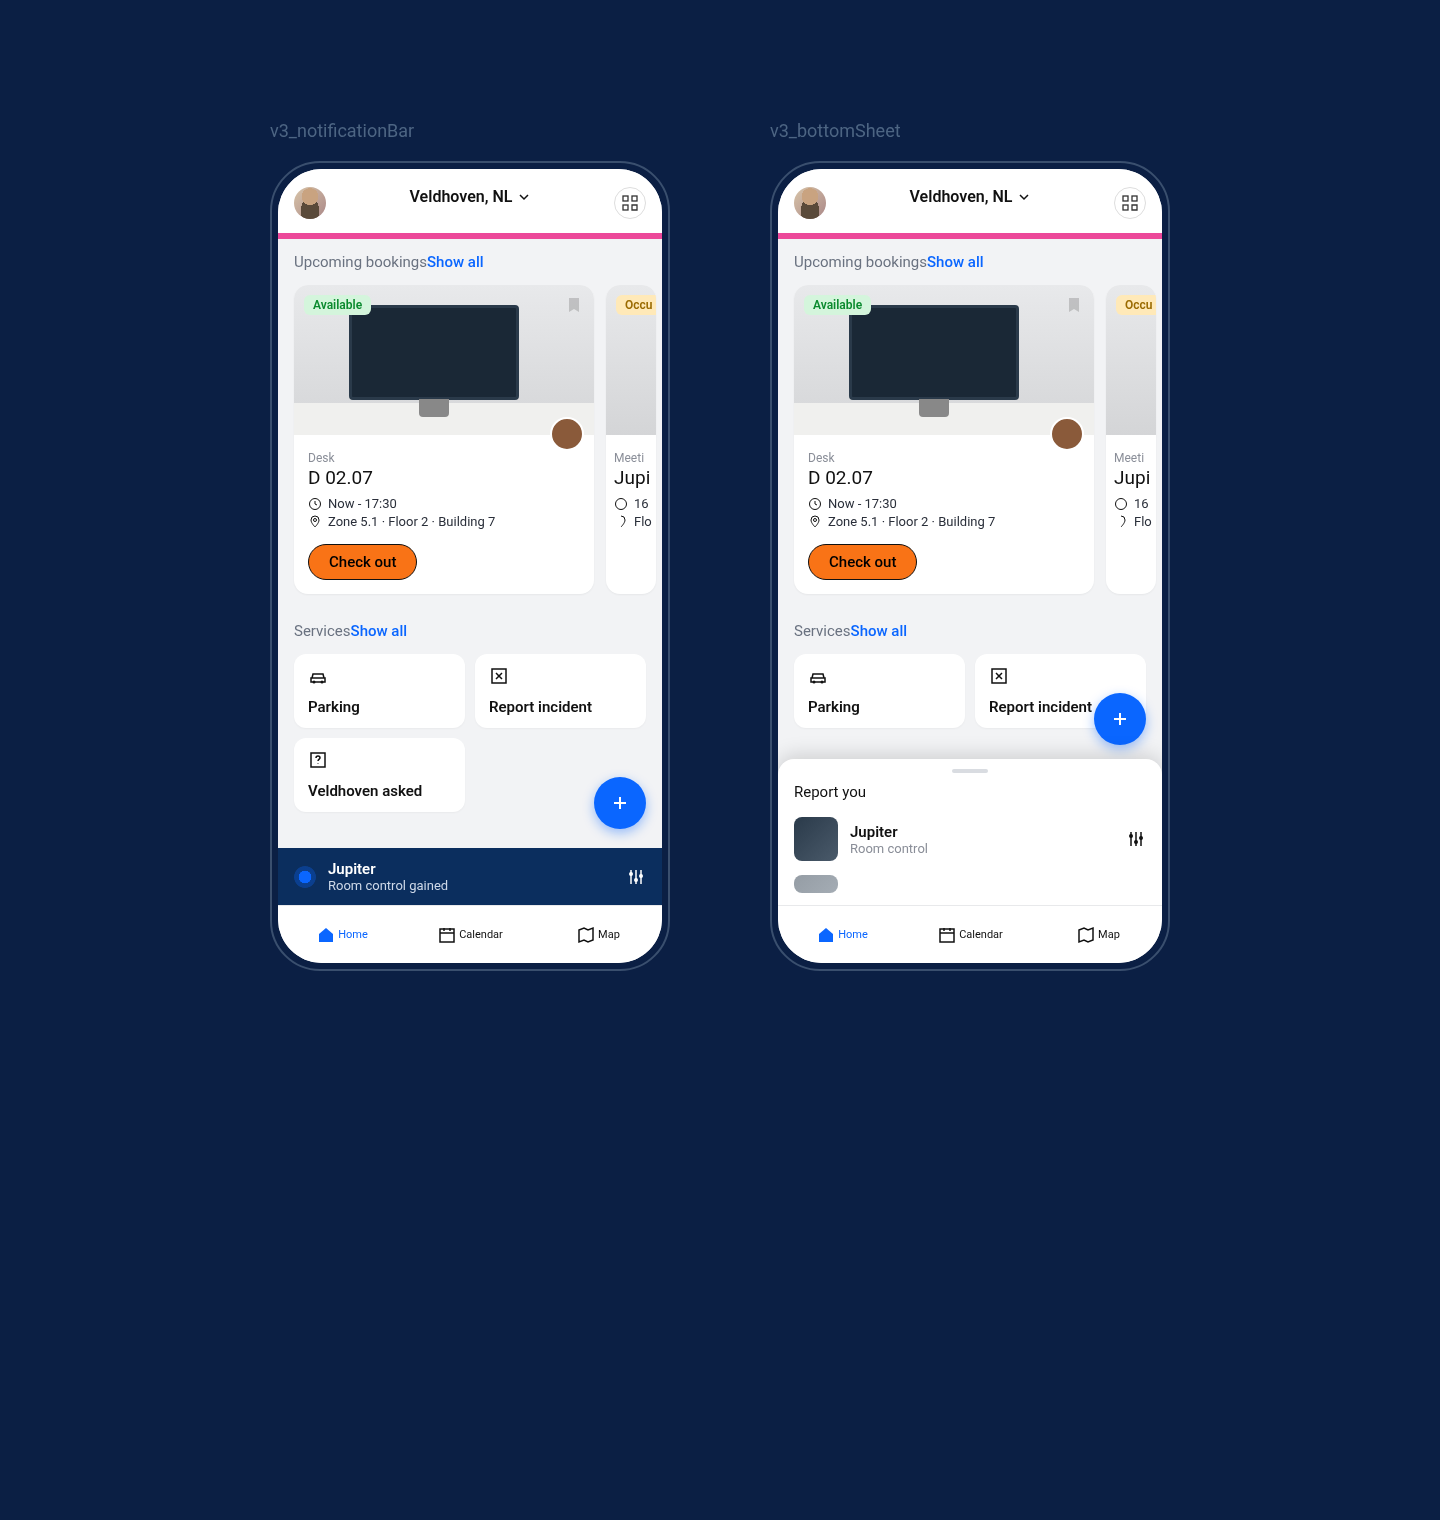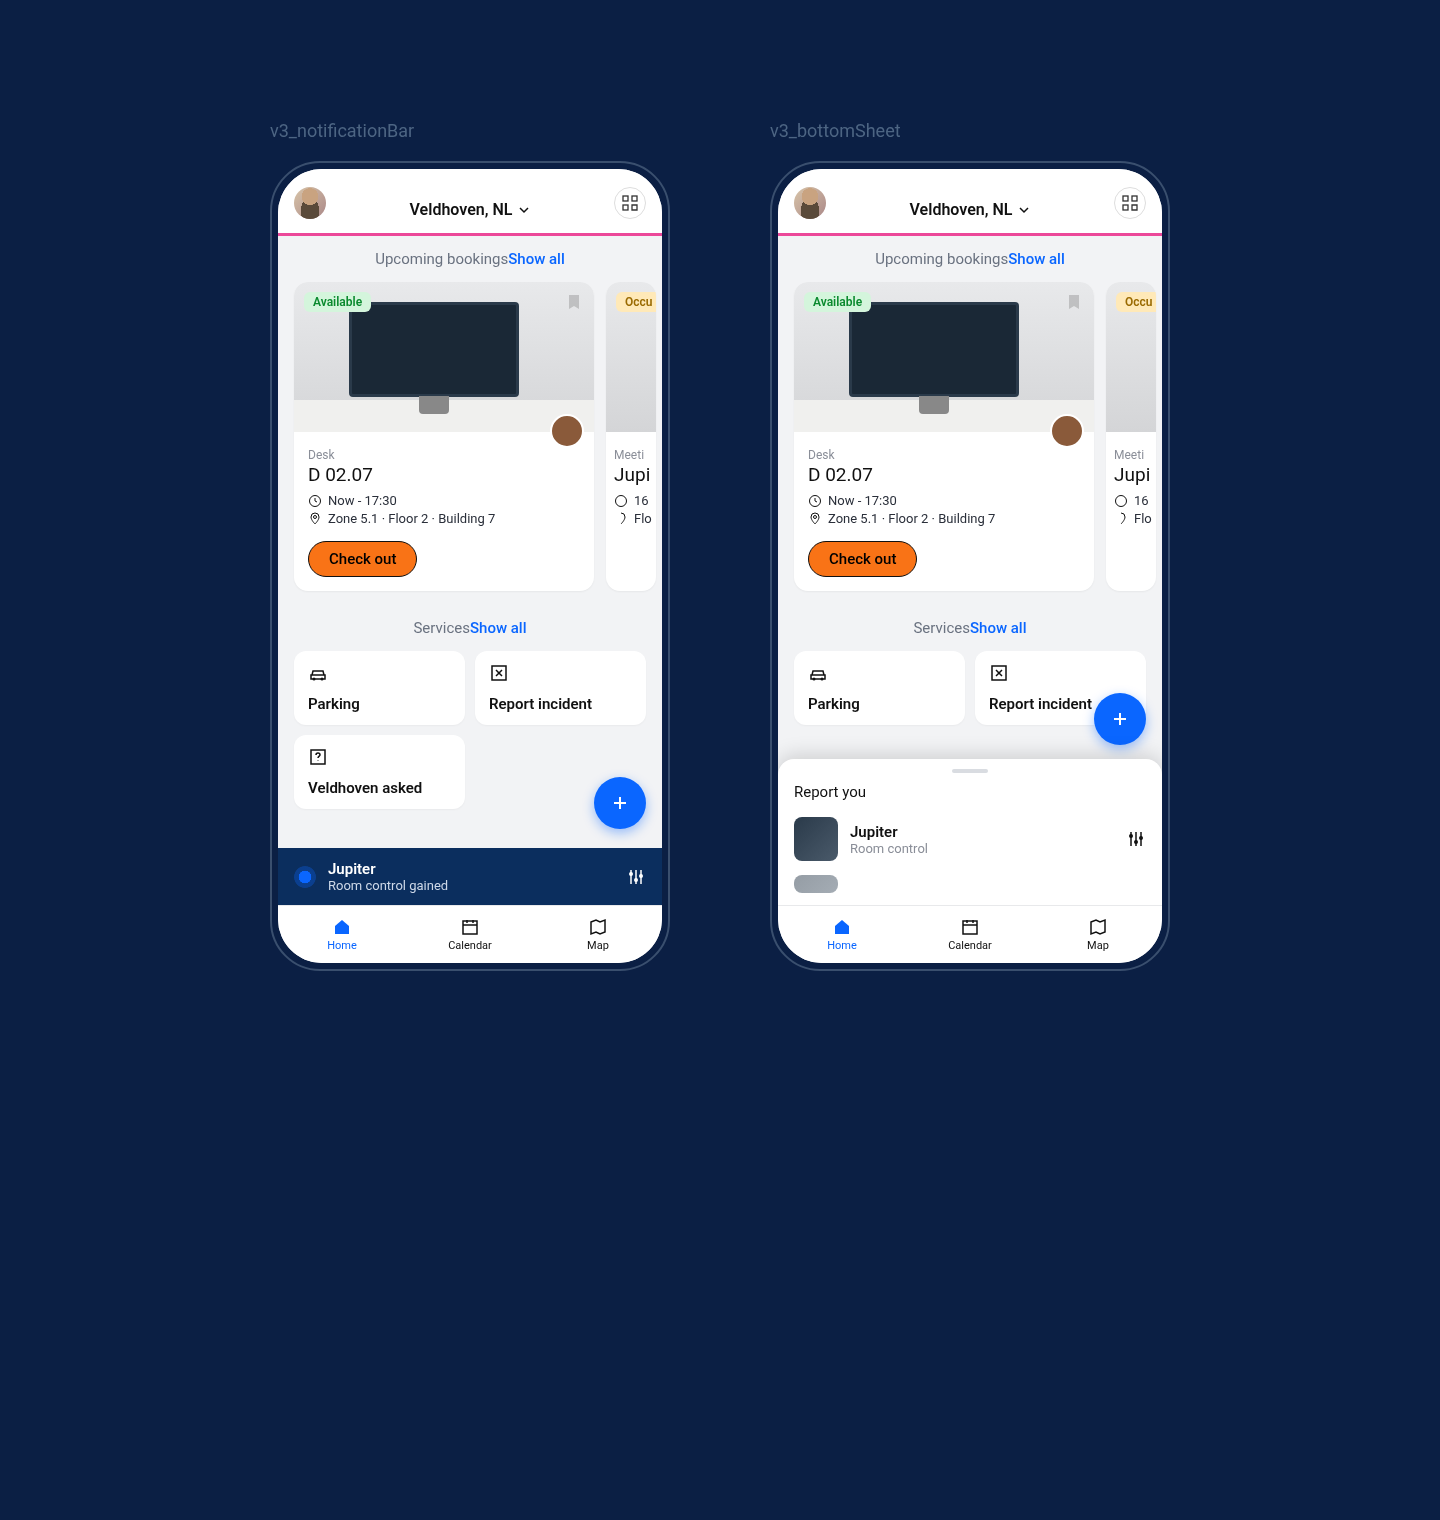--- a/index.html
+++ b/index.html
@@ -1,29 +1,29 @@
 <!DOCTYPE html>
 <html><head>
 <meta charset="utf-8">
 <style>
 *{box-sizing:border-box;margin:0;padding:0;font-family:-apple-system,BlinkMacSystemFont,"Segoe UI",Roboto,sans-serif}
 body{background:#0b1f44;width:1440px;height:1520px;padding:120px 0 0 0;display:flex;justify-content:center;gap:100px}
 .variant{width:400px}
 .variant-label{color:#4d6583;font-size:18px;margin-bottom:20px}
 .device{width:400px;height:810px;border:2px solid #3a4f6e;border-radius:50px;padding:6px;position:relative}
 .screen{width:100%;height:100%;border-radius:44px;background:#f2f3f5;overflow:hidden;position:relative;display:flex;flex-direction:column}
-.header{background:#fff;border-bottom:3px solid #ec4899;padding:18px 16px 14px;display:flex;align-items:flex-end;justify-content:space-between}
+.header{background:#fff;border-bottom:6px solid #ec4899;padding:18px 16px 14px;display:flex;align-items:flex-start;justify-content:space-between}
 .avatar{width:32px;height:32px;border-radius:50%;background:linear-gradient(135deg,#d8c4a8,#a88);position:relative;overflow:hidden}
 .avatar::after{content:"";position:absolute;inset:0;background:radial-gradient(circle at 50% 30%,#c9a380 30%,transparent 31%),radial-gradient(ellipse at 50% 75%,#5a4a3a 40%,transparent 41%)}
 .location{display:flex;align-items:center;gap:6px;font-weight:600;font-size:16px;color:#111}
 .chev{width:12px;height:12px}
 .qr-btn{width:32px;height:32px;border-radius:50%;border:1px solid #ddd;display:flex;align-items:center;justify-content:center;background:#fff}
 .content{flex:1;overflow:hidden;position:relative}
 .section{padding:14px 16px 4px}
-.section-head{display:flex;justify-content:center;align-items:center;margin-bottom:10px}
+.section-head{display:flex;justify-content:flex-start;align-items:center;margin-bottom:10px}
 .section-title{color:#6a7280;font-size:15px}
 .show-all{color:#0a66ff;font-size:15px;font-weight:500}
 .cards-row{display:flex;gap:12px;padding:0 16px 14px}
 .card{background:#fff;border-radius:14px;width:300px;flex:0 0 300px;overflow:hidden;box-shadow:0 1px 2px rgba(0,0,0,.05)}
 .card.peek{width:50px;flex:0 0 50px}
 .card-img{height:150px;background:linear-gradient(180deg,#e8e9eb 0%,#d4d5d7 100%);position:relative}
 .monitor{position:absolute;left:55px;top:20px;width:170px;height:95px;background:#1a2836;border-radius:4px;border:3px solid #2a3a4a}
 .monitor::after{content:"";position:absolute;left:50%;bottom:-20px;transform:translateX(-50%);width:30px;height:18px;background:#888;border-radius:0 0 4px 4px}
 .desk{position:absolute;left:0;right:0;bottom:0;height:32px;background:#f0f0ee}
 .badge{position:absolute;left:10px;top:10px;padding:3px 9px;border-radius:6px;font-size:12px;font-weight:600}
@@ -50,21 +50,21 @@
 .sliders-icon{color:#fff}
 .bottom-sheet{position:absolute;left:0;right:0;bottom:58px;background:#fff;border-radius:16px 16px 0 0;padding:10px 16px 8px;box-shadow:0 -4px 20px rgba(0,0,0,.15)}
 .handle{width:36px;height:4px;background:#d9dce1;border-radius:2px;margin:0 auto 10px}
 .sheet-title{font-size:15px;color:#111;margin-bottom:12px}
 .sheet-item{display:flex;align-items:center;gap:12px;padding:4px 0}
 .thumb{width:44px;height:44px;border-radius:8px;background:linear-gradient(135deg,#2a3a4a,#4a5a6a)}
 .sheet-body{flex:1}
 .sheet-item-title{font-size:15px;font-weight:600;color:#111}
 .sheet-item-sub{font-size:13px;color:#8a8e98}
 .bottom-nav{position:absolute;left:0;right:0;bottom:0;height:58px;background:#fff;border-top:1px solid #e8e9eb;display:flex}
-.nav-item{flex:1;display:flex;flex-direction:column;align-items:center;justify-content:center;gap:2px;font-size:11px;color:#111}
+.nav-item{flex:1;display:flex;flex-direction:row;align-items:center;justify-content:center;gap:2px;font-size:11px;color:#111}
 .nav-item.active{color:#0a66ff}
 .nav-item svg{width:20px;height:20px}
 .fab.higher{bottom:218px}
 </style>
 </head>
 <body>
 
 <div class="variant">
   <div class="variant-label">v3_notificationBar</div>
   <div class="device">

